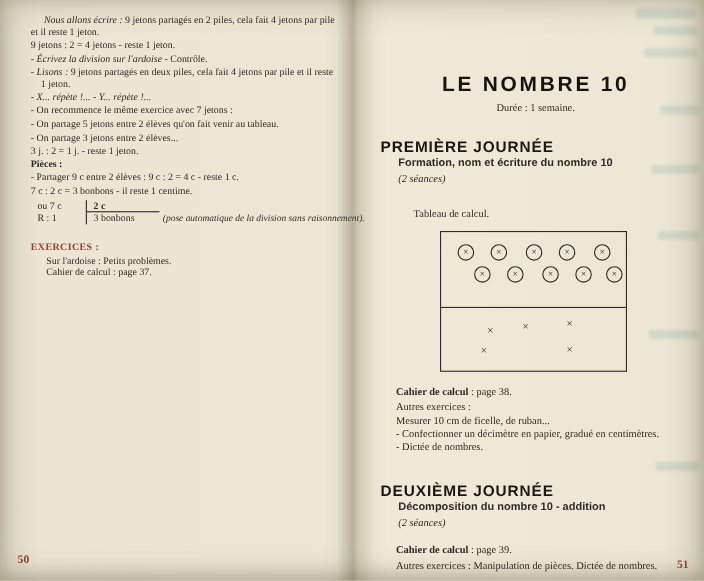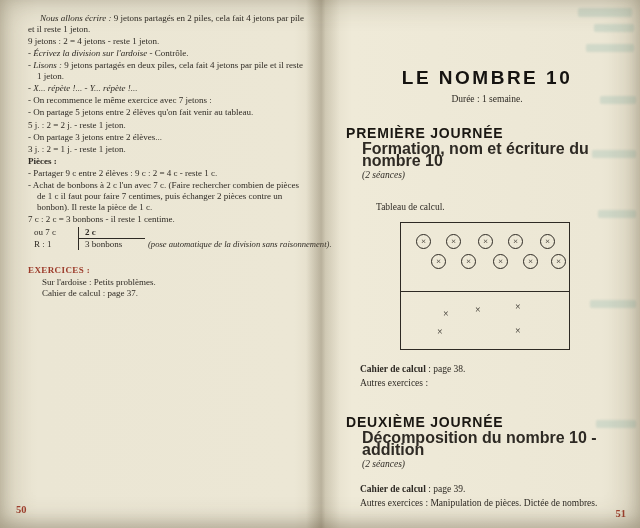--- a/index.html
+++ b/index.html
@@ -29,21 +29,21 @@
   .ex-lines{margin-top:2px;padding-left:14px;}
   .pageno{position:absolute;bottom:12px;font-weight:bold;color:#a2402f;font-size:10.5px;}
   .pn-left{left:-12px;}
   .pn-right{right:2px;bottom:8px;}
   .title{margin:56px 0 0 0;text-align:center;font-family:"Liberation Sans",sans-serif;
     font-weight:bold;font-size:19px;letter-spacing:2.5px;color:#151310;}
   .duration{margin-top:9px;text-align:center;}
   .jheading{margin-top:22px;font-family:"Liberation Sans",sans-serif;font-weight:bold;
     font-size:14px;letter-spacing:.8px;color:#1a1712;}
   .jheading.second{margin-top:27px;}
-  .jsub{margin:4px 0 0 16px;font-family:"Liberation Sans",sans-serif;font-weight:bold;font-size:16px;}
+  .jsub{margin:4px 0 0 16px;font-family:"Liberation Sans",sans-serif;font-weight:bold;font-size:10px;}
   .seances{margin:2px 0 0 16px;}
   .board-label{margin:20px 0 0 30px;}
   .board{position:relative;width:168px;height:126px;border:1.5px solid #2e2a24;margin:9px 0 0 54px;}
   .board-divider{position:absolute;left:-1px;right:-1px;border-top:1.4px solid #2e2a24;}
   .cx{position:absolute;width:13px;height:13px;border:1.2px solid #2e2a24;border-radius:50%;
     font-size:9px;line-height:12.5px;text-align:center;}
   .px{position:absolute;font-size:10px;line-height:10px;}
   .body-line{margin:2px 0 0 14px;}
   .body-line.first{margin-top:13px;}
   .autres-lines{margin-left:14px;}
@@ -57,26 +57,24 @@
 
   <div class="page page-left">
     <div>
         <div class="para lead"><span class="i">Nous allons écrire : </span><span>9 jetons partagés en 2 piles, cela fait 4 jetons par pile et il reste 1 jeton.</span></div>
         <div class="para"><span>9 jetons : 2 = 4 jetons - reste 1 jeton.</span></div>
         <div class="para"><span>- </span><span class="i">Écrivez la division sur l'ardoise</span><span> - Contrôle.</span></div>
         <div class="para"><span>- </span><span class="i">Lisons :</span><span> 9 jetons partagés en deux piles, cela fait 4 jetons par pile et il reste 1 jeton.</span></div>
         <div class="para"><span>- </span><span class="i">X... répète !... - Y... répète !...</span></div>
         <div class="para"><span>- On recommence le même exercice avec 7 jetons :</span></div>
         <div class="para"><span>- On partage 5 jetons entre 2 élèves qu'on fait venir au tableau.</span></div>
-        <div class="para"><span>5 j. : 2 = 2 j. - reste 1 jeton.</span></div>
         <div class="para"><span>- On partage 3 jetons entre 2 élèves...</span></div>
         <div class="para"><span>3 j. : 2 = 1 j. - reste 1 jeton.</span></div>
         <div class="para"><span class="b">Pièces :</span></div>
         <div class="para"><span>- Partager 9 c entre 2 élèves : 9 c : 2 = 4 c - reste 1 c.</span></div>
-        <div class="para"><span>- Achat de bonbons à 2 c l'un avec 7 c. (Faire rechercher combien de pièces de 1 c il faut pour faire 7 centimes, puis échanger 2 pièces contre un bonbon). Il reste la pièce de 1 c.</span></div>
         <div class="para"><span>7 c : 2 c = 3 bonbons - il reste 1 centime.</span></div>
       </div>
 
     <div class="division">
       <div class="dv-row">
         <span class="dv-left"><span>ou</span> <span>7 c</span></span><span class="dv-right top">2 c</span>
       </div>
       <div class="dv-row">
         <span class="dv-left">R : 1</span><span class="dv-right">3 bonbons</span><span class="i dv-note">(pose automatique de la division sans raisonnement).</span>
       </div>
@@ -117,20 +115,25 @@
         <div class="cx" style="left: 150px; top: 31px;">×</div>
         <div class="px" style="left: 42px; top: 86px;">×</div>
         <div class="px" style="left: 74px; top: 82px;">×</div>
         <div class="px" style="left: 114px; top: 79px;">×</div>
         <div class="px" style="left: 36px; top: 104px;">×</div>
         <div class="px" style="left: 114px; top: 103px;">×</div>
       </div>
 
     <div class="body-line first"><span class="b">Cahier de calcul</span><span> : page 38.</span></div>
     <div class="body-line">Autres exercices :</div>
+    <div class="autres-lines">
+        <div>Mesurer 10 cm de ficelle, de ruban...</div>
+        <div>- Confectionner un décimètre en papier, gradué en centimètres.</div>
+        <div>- Dictée de nombres.</div>
+      </div>
 
     <div class="jheading second">DEUXIÈME JOURNÉE</div>
     <div class="jsub">Décomposition du nombre 10 - addition</div>
     <div class="seances i">(2 séances)</div>
 
     <div class="body-line first"><span class="b">Cahier de calcul</span><span> : page 39.</span></div>
     <div class="body-line">Autres exercices : Manipulation de pièces. Dictée de nombres.</div>
 
     <div class="pageno pn-right">51</div>
   </div>

